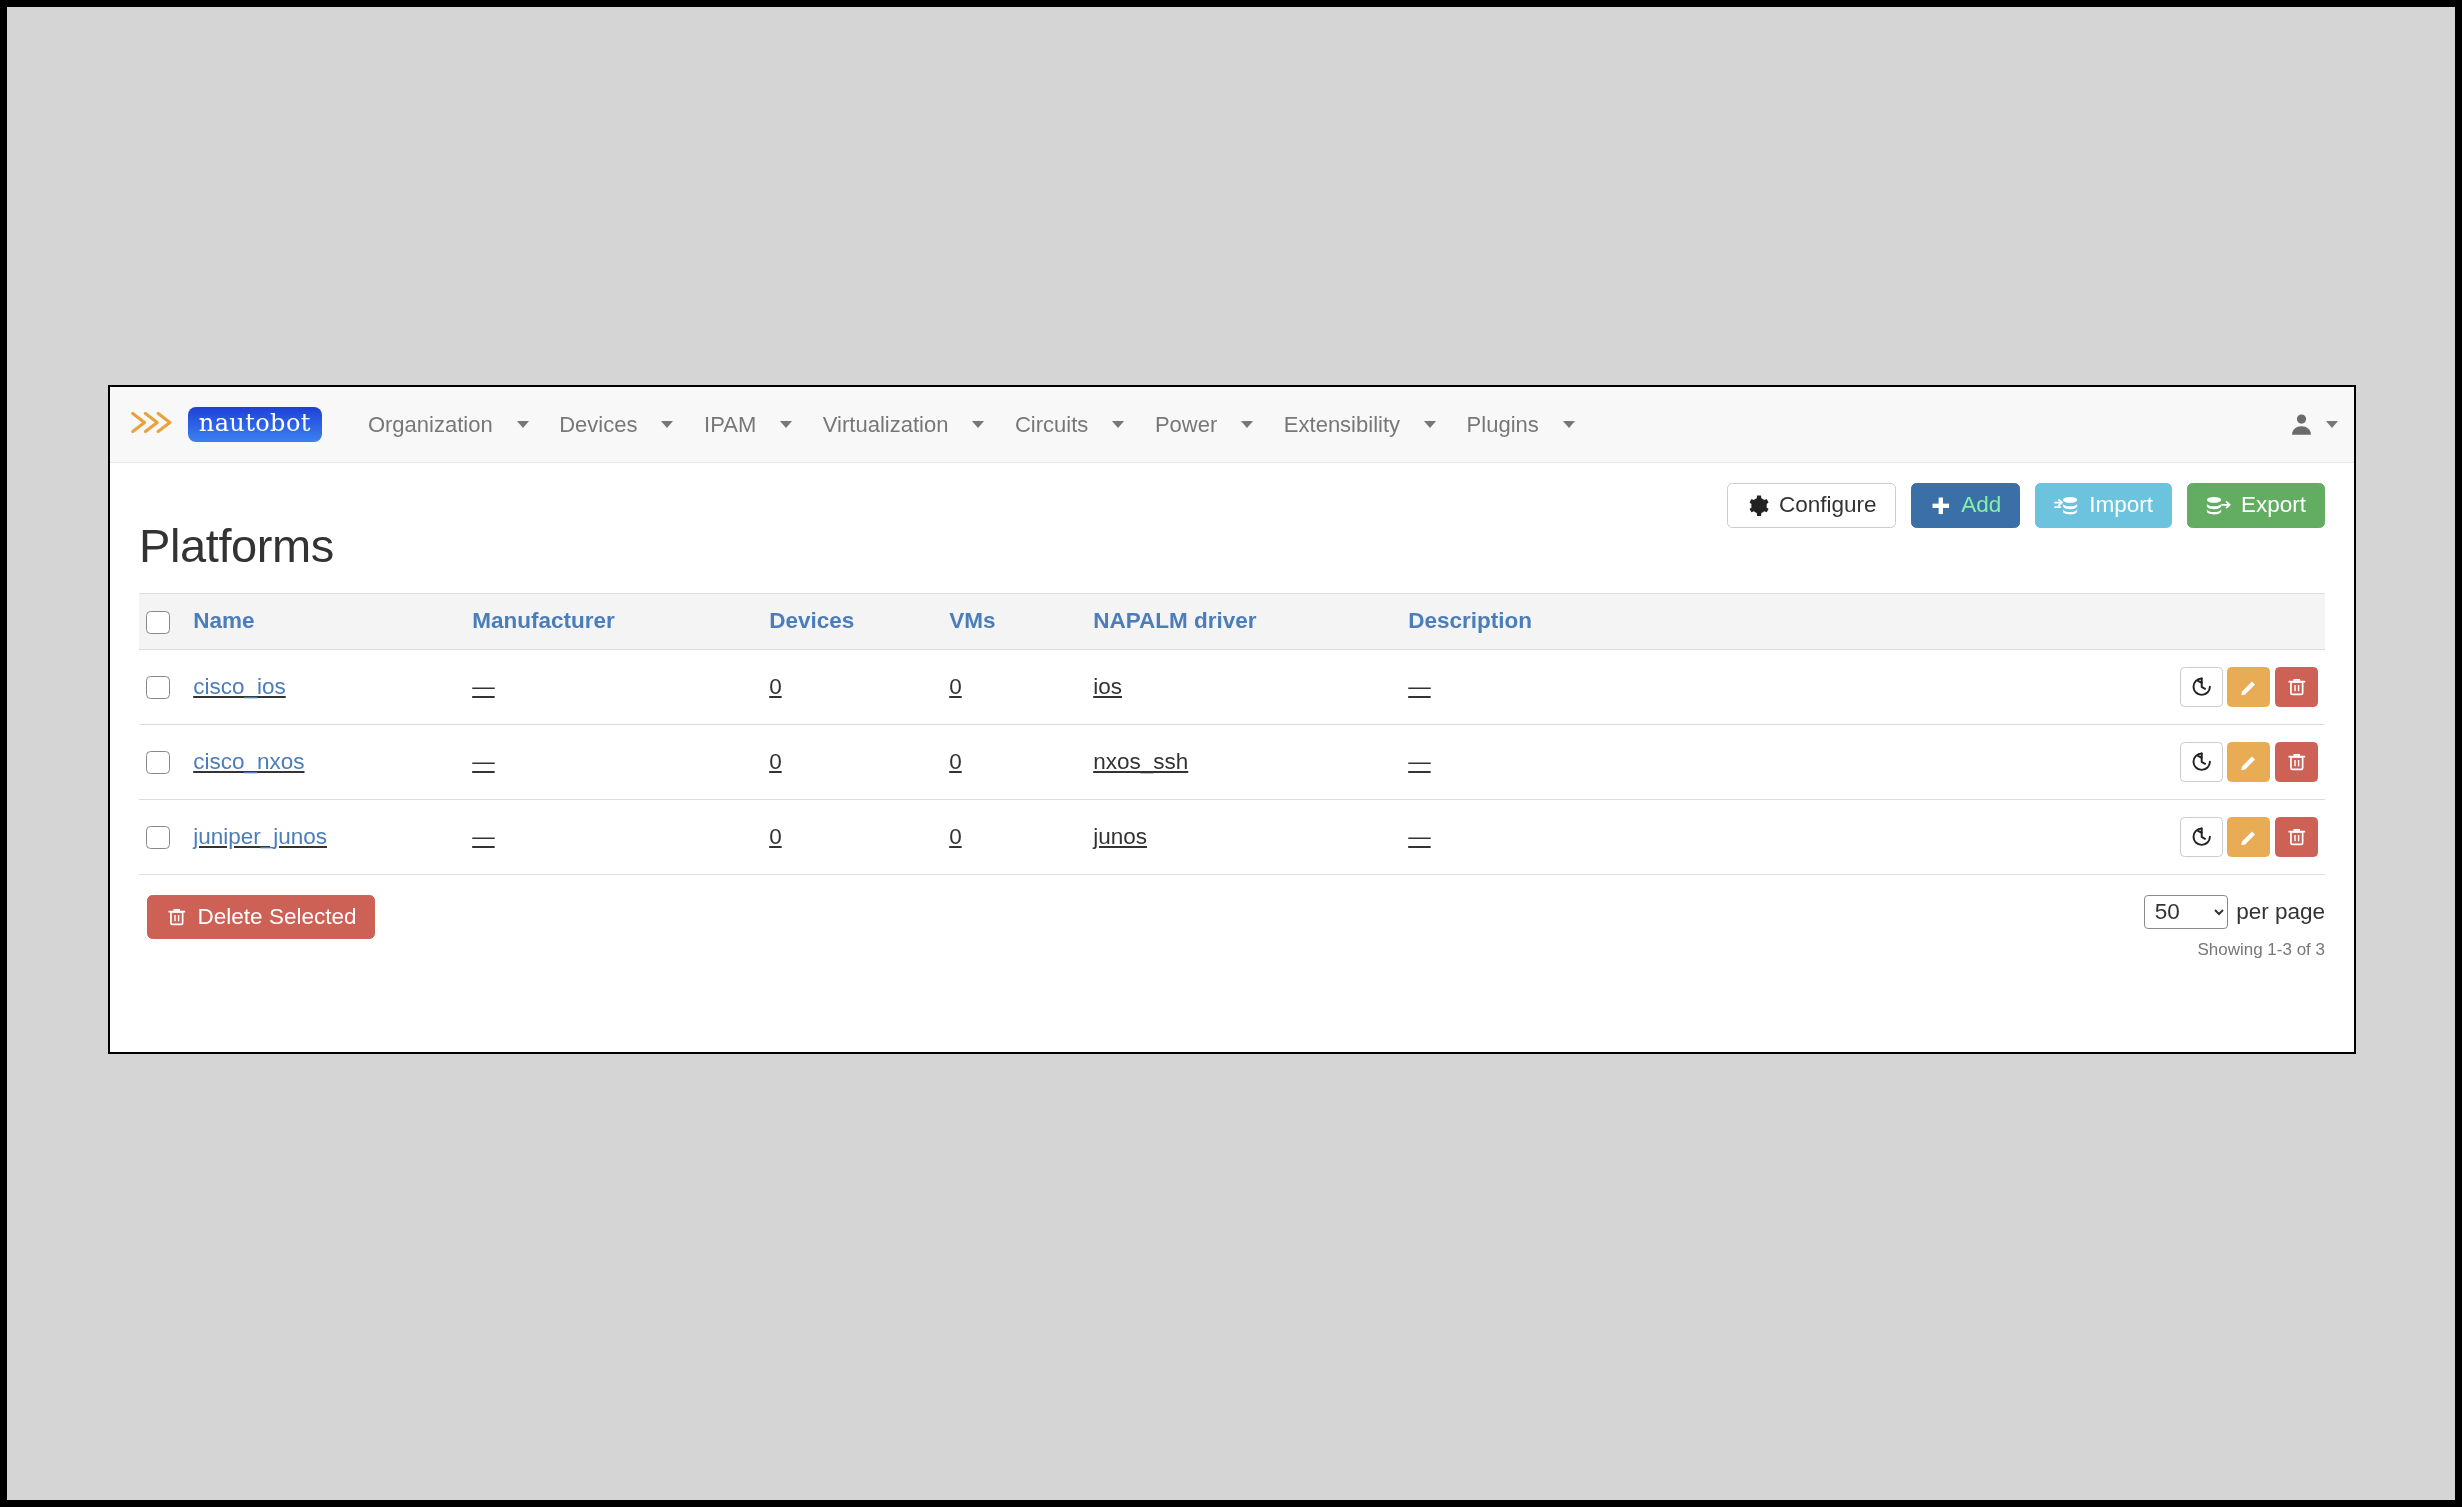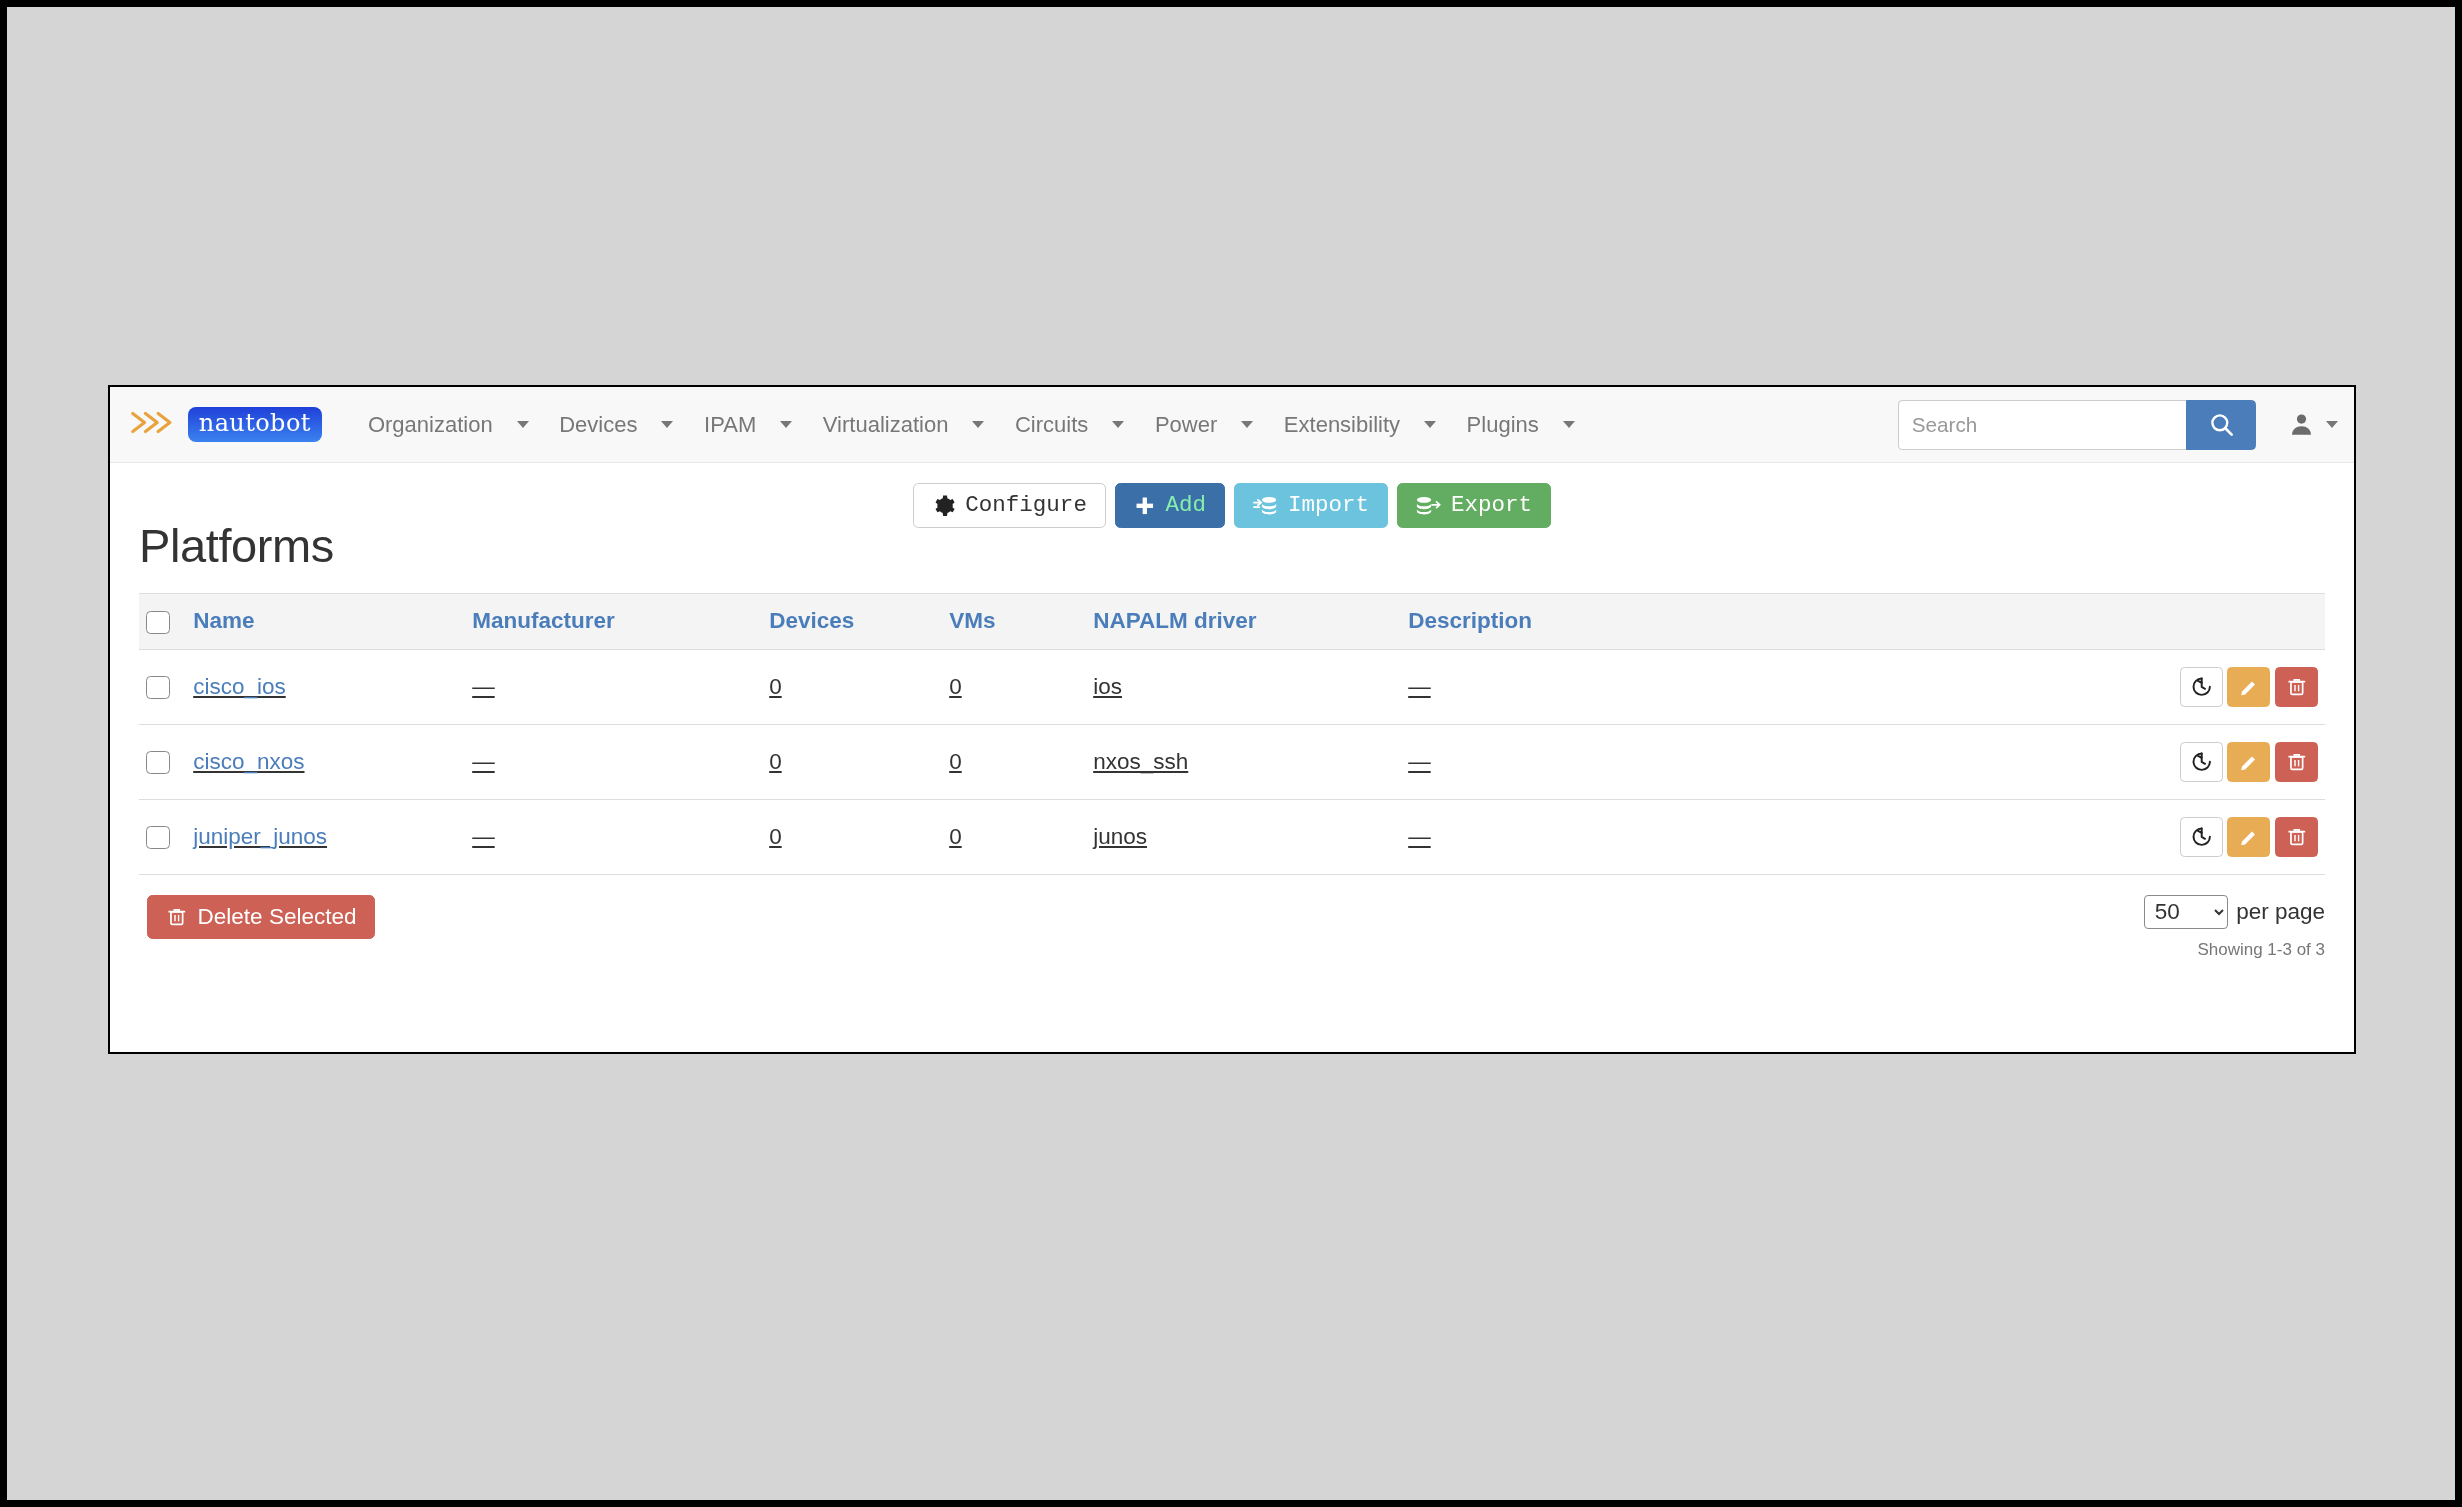--- a/index.html
+++ b/index.html
@@ -125,24 +125,23 @@
     cursor: pointer;
   }
 
   
   .page {
     padding: 20px 29px 0 29px;
     position: relative;
   }
   .btn-row {
     display: flex;
-    justify-content: center;
-    gap: 9px;
+    justify-content: flex-end;
+    gap: 15px;
     margin-bottom: 5.4px;
-    font-family: Liberation Mono, monospace;
   }
   .btn {
     display: inline-flex;
     align-items: center;
     gap: 10px;
     font-size: 22.5px;
     border-radius: 5.4px;
     padding: 10px 18px;
     cursor: pointer;
     white-space: nowrap;
@@ -304,29 +303,20 @@
         <span>Extensibility</span>
         <i class="caret"></i>
       </div>
       <div class="navitem">
         <span>Plugins</span>
         <i class="caret"></i>
       </div>
     </div>
 
     <div class="nav-right">
-      <div class="searchbox">
-        <input type="text" placeholder="Search" style="">
-        <div class="search-btn">
-          <svg width="27" height="27" viewBox="0 0 24 24" aria-hidden="true">
-            <circle cx="10.5" cy="10.5" r="6.6" fill="none" stroke="#ffffff" stroke-width="2.1"></circle>
-            <line x1="15.4" y1="15.4" x2="21" y2="21" stroke="#ffffff" stroke-width="2.4" stroke-linecap="round"></line>
-          </svg>
-        </div>
-      </div>
       <div class="user-menu">
         <svg width="27" height="27" viewBox="0 0 24 24" aria-hidden="true">
           <circle cx="12" cy="7.2" r="4.1" fill="#6b6b6b"></circle>
           <path d="M3.6 21c0-4.7 3.8-7.5 8.4-7.5s8.4 2.8 8.4 7.5z" fill="#6b6b6b"></path>
         </svg>
         <i class="caret"></i>
       </div>
     </div>
   </div>
 

